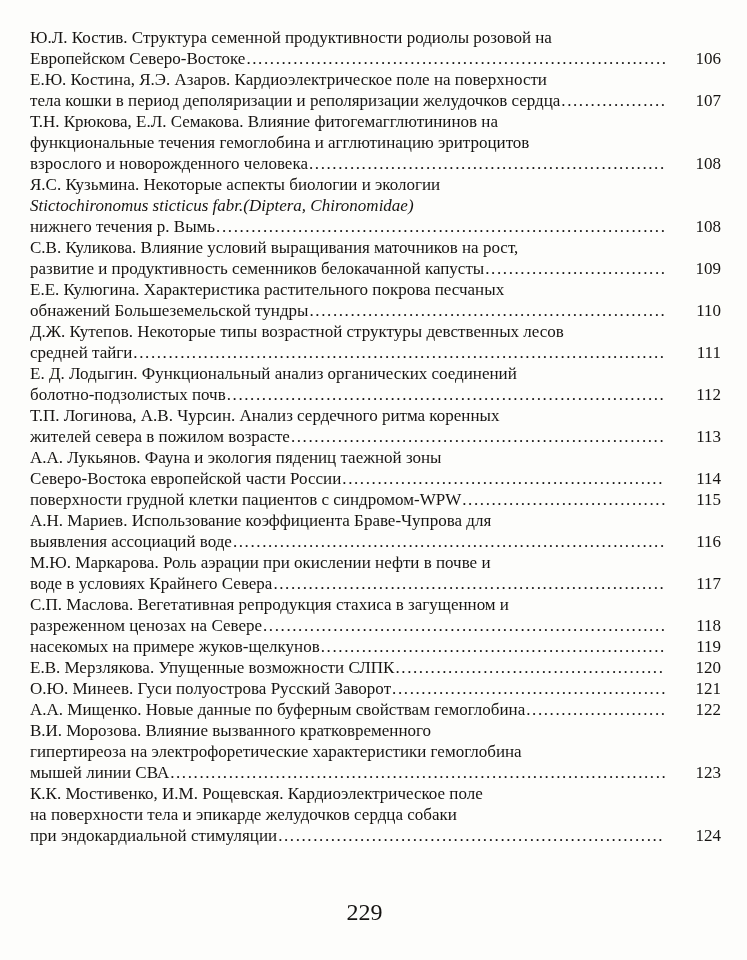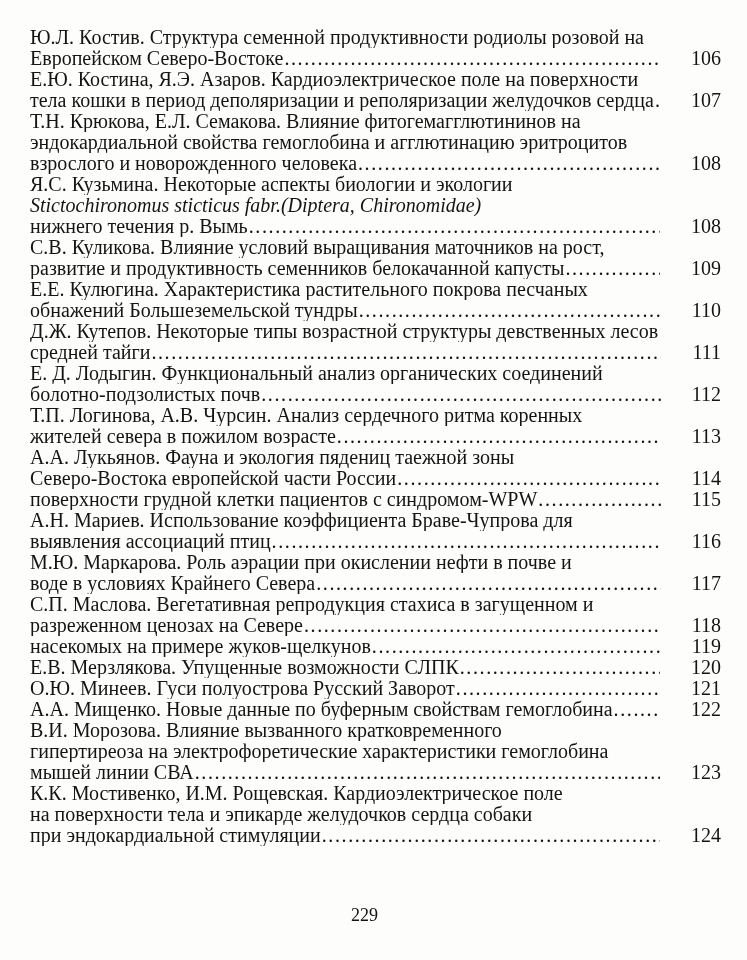--- a/index.html
+++ b/index.html
@@ -17,21 +17,21 @@
     overflow: hidden;
     padding: 27px 26px 0 30px;
   }
   .toc { width: 100%; }
   .entry { width: 100%; }
   .line {
     display: flex;
     align-items: baseline;
     white-space: nowrap;
     overflow: hidden;
-    font-size: 20px;
+    font-size: 17px;
     line-height: 21px;
   }
   .line-text { flex: 0 0 auto; }
   .dots {
     flex: 1 1 auto;
     min-width: 6px;
     overflow: hidden;
     white-space: nowrap;
   }
   .dots::after {
@@ -45,21 +45,21 @@
     margin-left: 31px;
   }
   .seg-italic { font-style: italic; margin-top: 36px; }
   .seg-bold { font-weight: normal; }
   .footer {
     position: absolute;
     left: 0;
     right: 18px;
     bottom: 34px;
     text-align: center;
-    font-size: 18px;
+    font-size: 24px;
     color: #161412;
   }
 </style>
 </head>
 <body>
 
 <div class="page">
   <div class="toc">
       <div class="entry">
         <div class="line">
@@ -79,21 +79,21 @@
           <span class="line-text"><span>тела кошки в период деполяризации и реполяризации желудочков сердца</span></span>
           <span class="dots"></span>
           <span class="pagenum">107</span>
         </div>
       </div>
       <div class="entry">
         <div class="line">
           <span class="line-text"><span>Т.Н. Крюкова, Е.Л. Семакова. Влияние фитогемагглютининов на</span></span>
         </div>
         <div class="line">
-          <span class="line-text"><span>эндокардиальной свойства гемоглобина и агглютинацию эритроцитов</span></span>
+          <span class="line-text"><span>функциональные течения гемоглобина и агглютинацию эритроцитов</span></span>
         </div>
         <div class="line">
           <span class="line-text"><span>взрослого и новорожденного человека</span></span>
           <span class="dots"></span>
           <span class="pagenum">108</span>
         </div>
       </div>
       <div class="entry">
         <div class="line">
           <span class="line-text"><span>Я.С. Кузьмина. Некоторые аспекты биологии и экологии</span></span>
@@ -172,21 +172,21 @@
           <span class="line-text"><span>поверхности грудной клетки пациентов с синдромом-WPW</span></span>
           <span class="dots"></span>
           <span class="pagenum">115</span>
         </div>
       </div>
       <div class="entry">
         <div class="line">
           <span class="line-text"><span>А.Н. Мариев. Использование коэффициента Браве-Чупрова для</span></span>
         </div>
         <div class="line">
-          <span class="line-text"><span>выявления ассоциаций птиц</span></span>
+          <span class="line-text"><span>выявления ассоциаций воде</span></span>
           <span class="dots"></span>
           <span class="pagenum">116</span>
         </div>
       </div>
       <div class="entry">
         <div class="line">
           <span class="line-text"><span>М.Ю. Маркарова. Роль аэрации при окислении нефти в почве и</span></span>
         </div>
         <div class="line">
           <span class="line-text"><span>воде в условиях Крайнего Севера</span></span>

